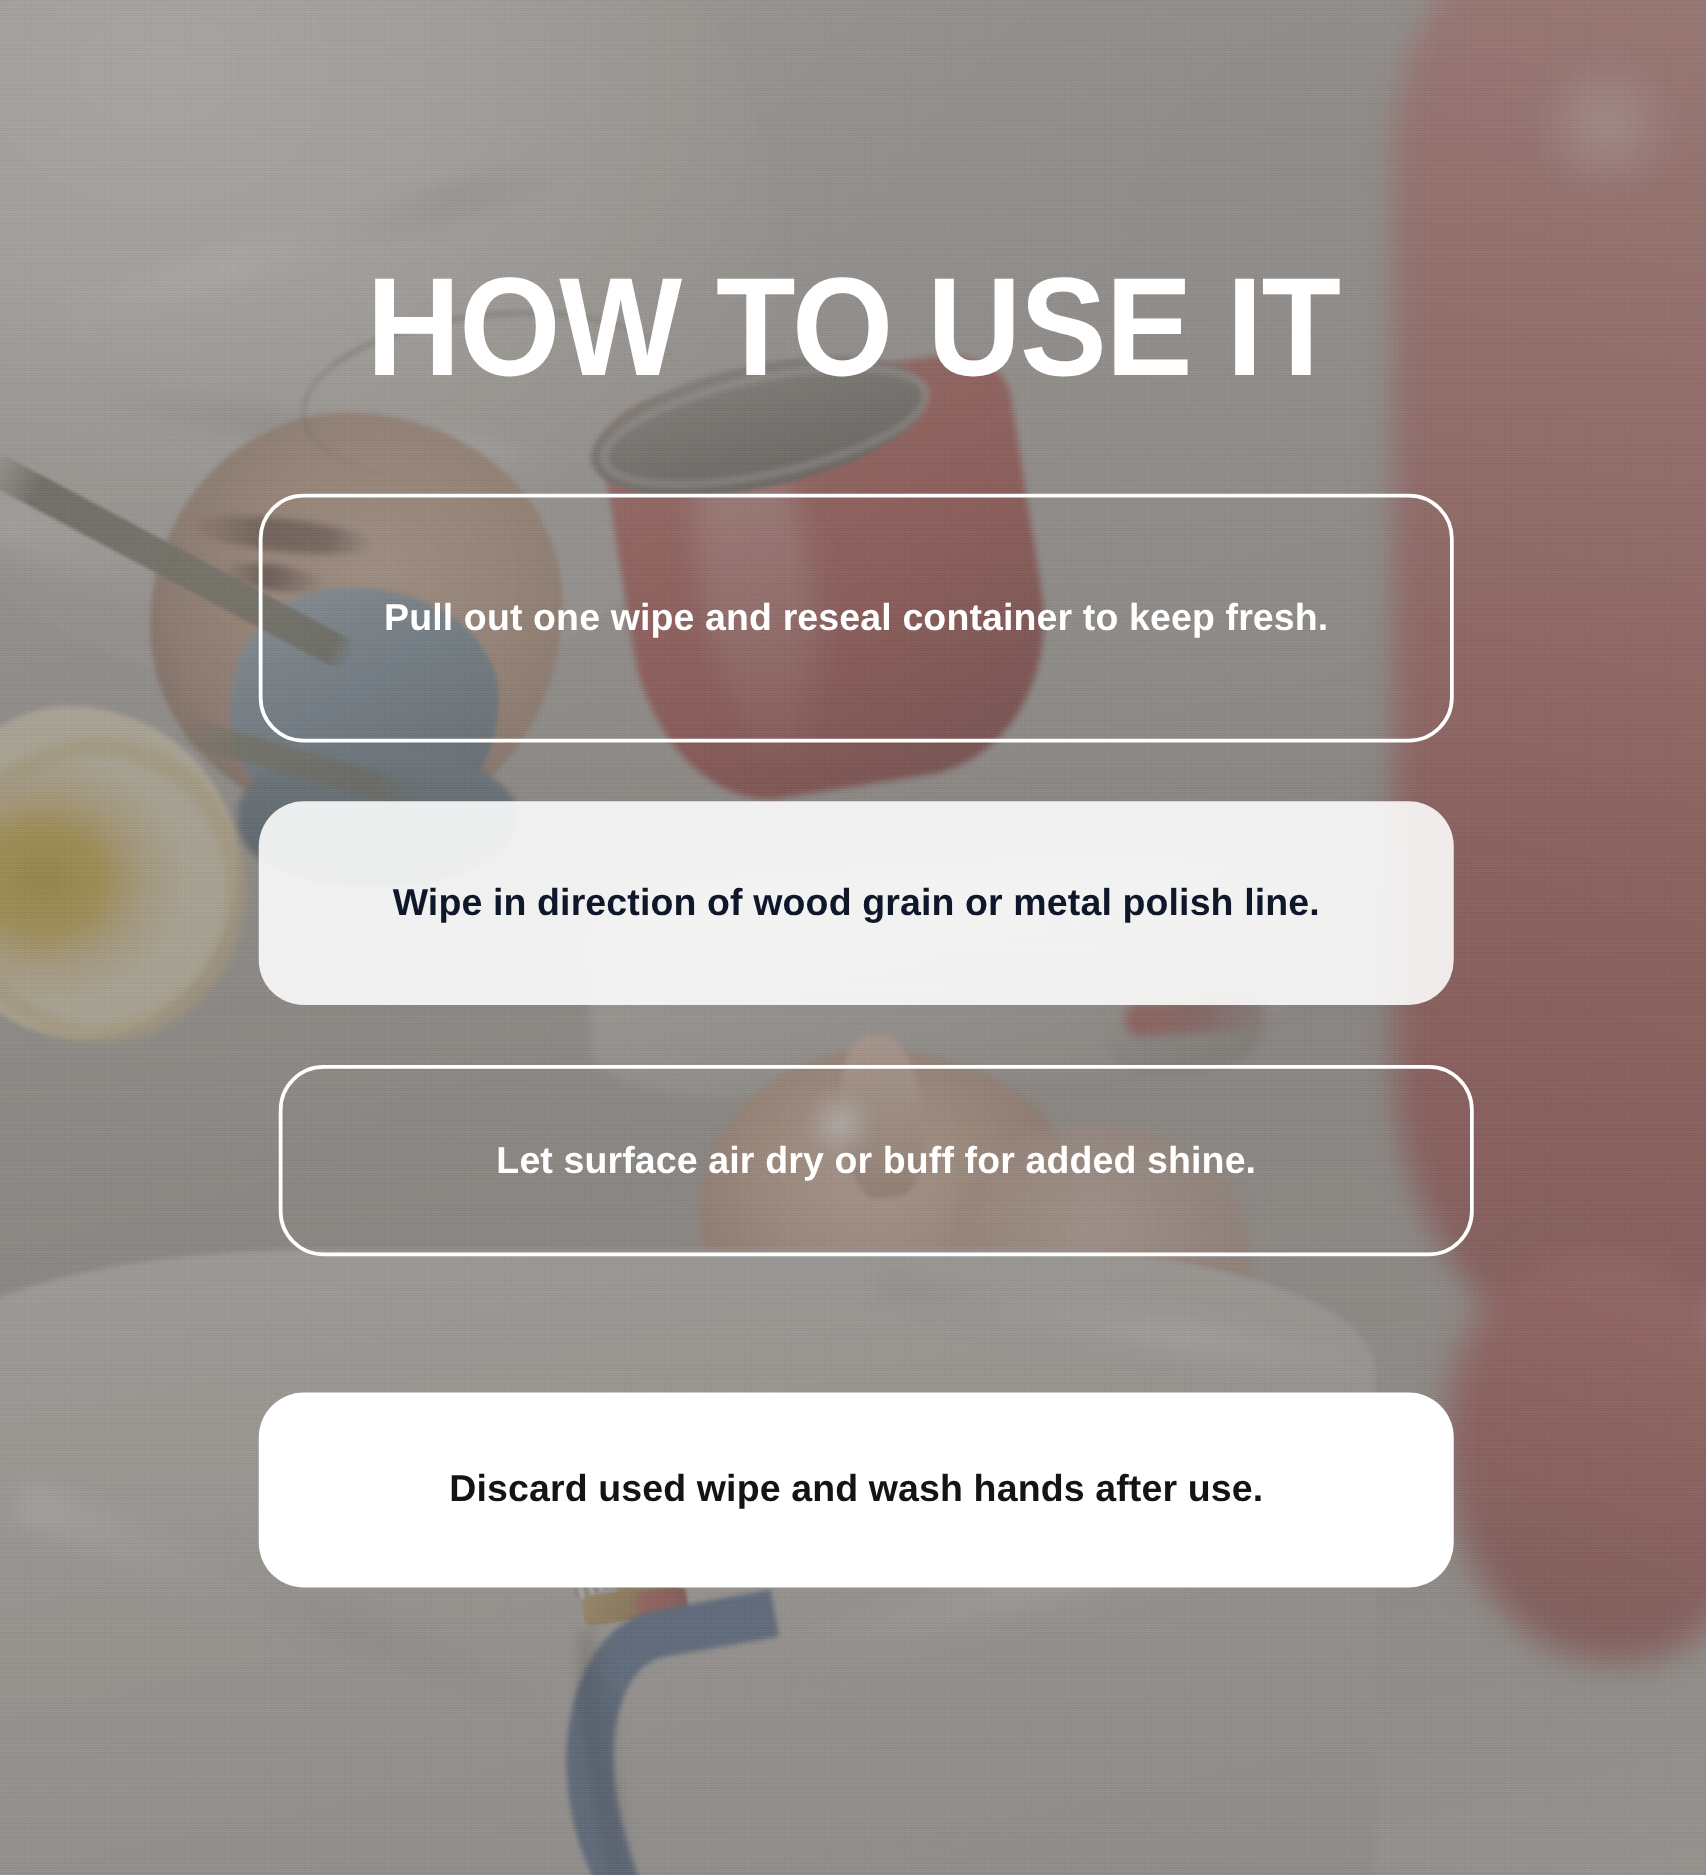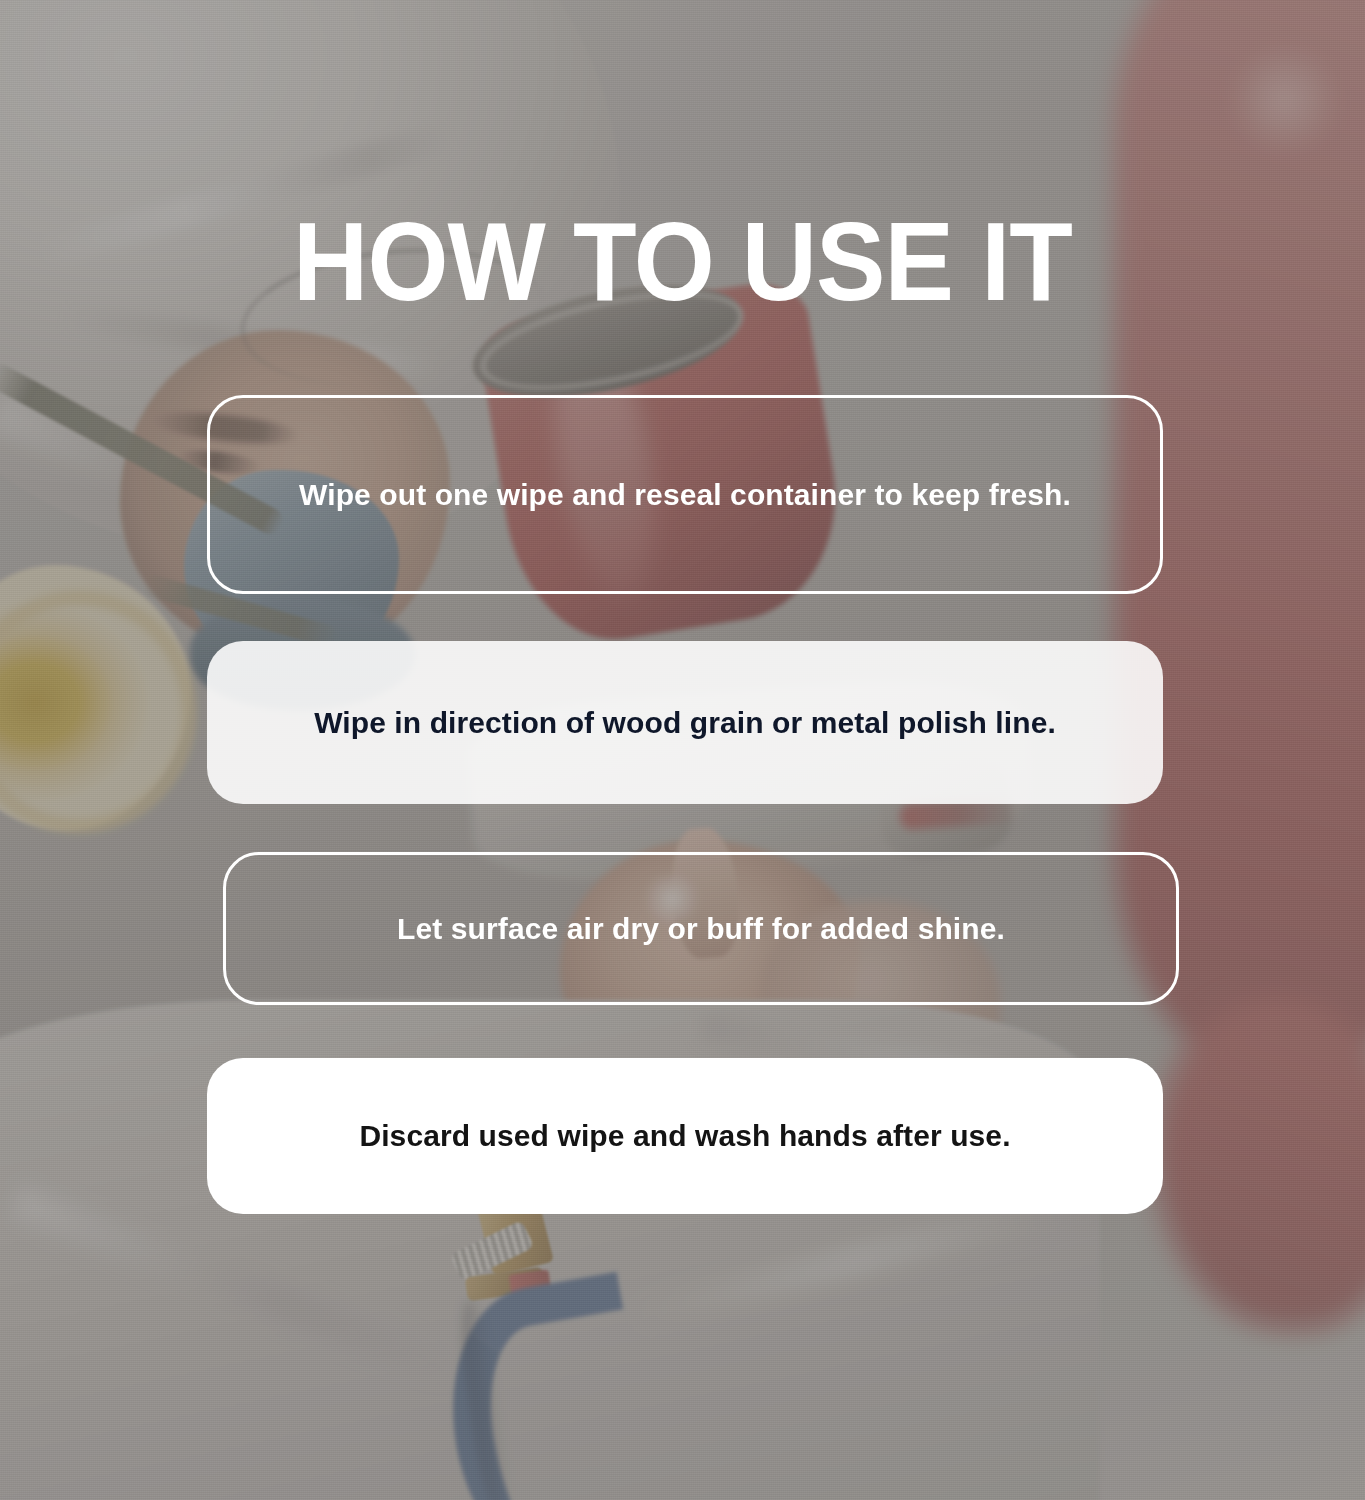--- a/index.html
+++ b/index.html
@@ -471,21 +471,21 @@
   
   .card--solid {
     background: #ffffff;
     color: #141414;
     border: none;
   }
 
   #card-1 { top: 395px;  height: 199px; }
   #card-2 { top: 641px;  height: 163px; }
   #card-3 { top: 852px;  height: 153px; margin-left: 16px; }
-  #card-4 { top: 1058px; height: 156px; }
+  #card-4 { top: 1114px; height: 156px; }
 </style>
 </head>
 <body>
 
 <div class="canvas">
 
   <div class="photo">
     <div class="bg-wall"></div>
 
     <div class="hood"></div>
@@ -539,21 +539,21 @@
     <div class="wash"></div>
     <div class="wash2"></div>
     <div class="grain"></div>
   </div>
 
   <div class="content">
 
     <div class="title">HOW TO USE IT</div>
 
     <div class="card card--outline" id="card-1">
-      <span>Wipe out one wipe and reseal container to keep fresh.</span>
+      <span>Pull out one wipe and reseal container to keep fresh.</span>
     </div>
 
     <div class="card card--frosted" id="card-2">
       <span>Wipe in direction of wood grain or metal polish line.</span>
     </div>
 
     <div class="card card--outline" id="card-3">
       <span>Let surface air dry or buff for added shine.</span>
     </div>
 

